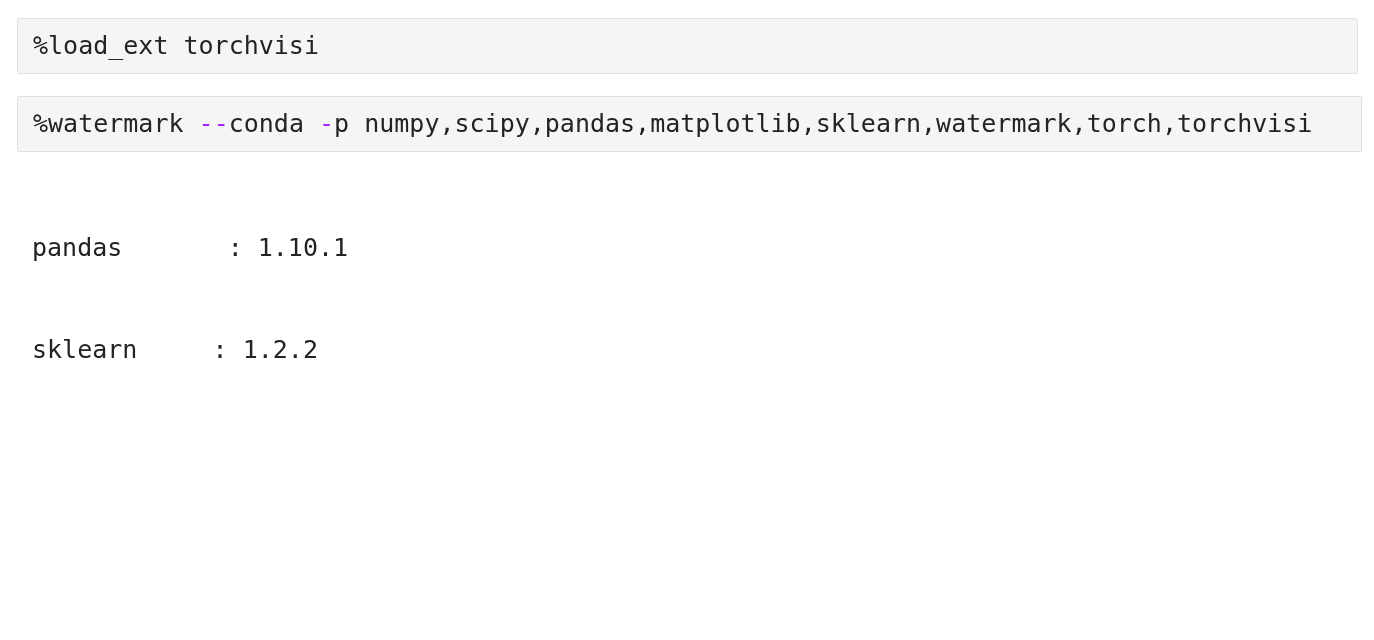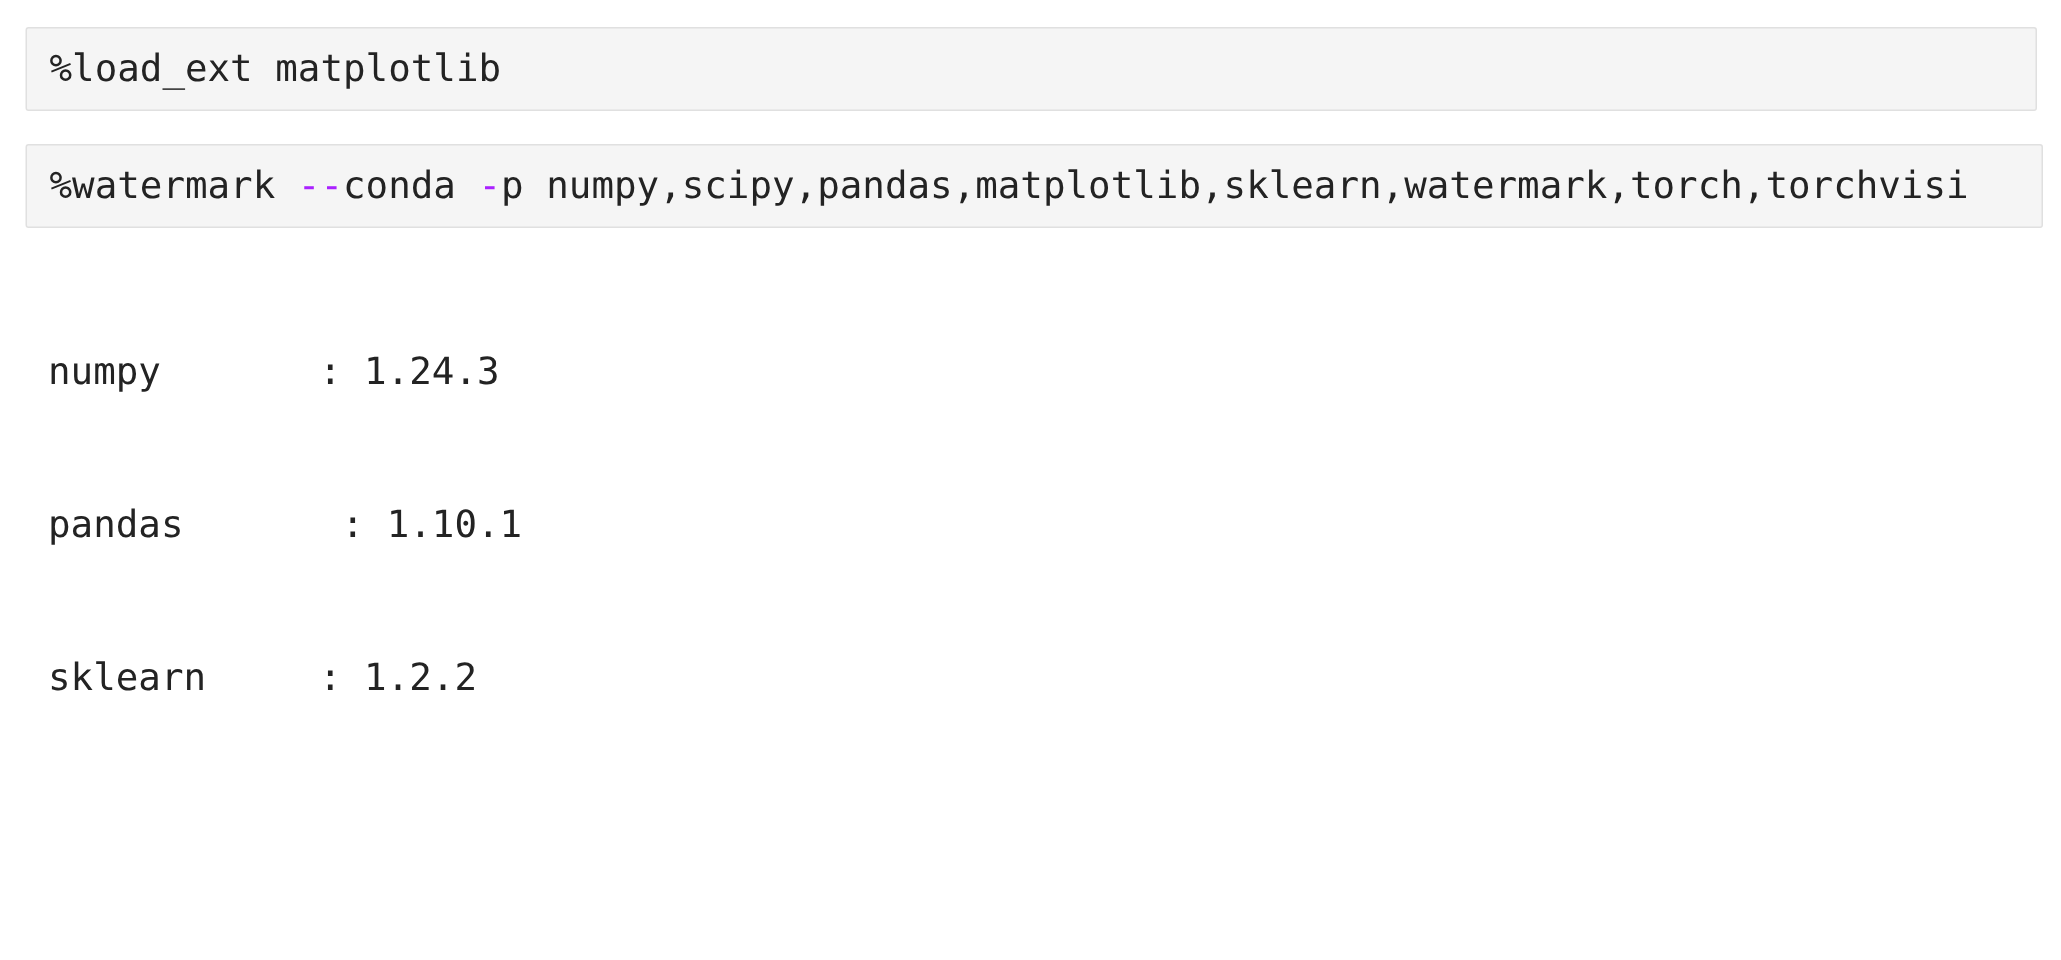--- a/index.html
+++ b/index.html
@@ -81,29 +81,28 @@
     white-space: pre;
     height: 34px;
   }
 </style>
 </head>
 <body>
 
 <div class="notebook">
 
   <div class="cell cell-1">
-    <div class="cell-source"><span>%load_ext matplotlib</span></div>
+    <div class="cell-source"><span>%load_ext torchvisi</span></div>
   </div>
 
   <div class="cell cell-2">
     <div class="cell-source"><span>%watermark </span><span class="tok-op">--</span><span>conda </span><span class="tok-op">-</span><span>p </span><span>numpy,scipy,pandas,matplotlib,sklearn,watermark,torch,torchvisi</span></div>
   </div>
 
   <div class="output">
-    <div class="out-line">numpy       : 1.24.3</div>
     <div class="out-line">pandas       : 1.10.1</div>
     <div class="out-line">sklearn     : 1.2.2</div>
     
     
     
     
     
     
     
     

